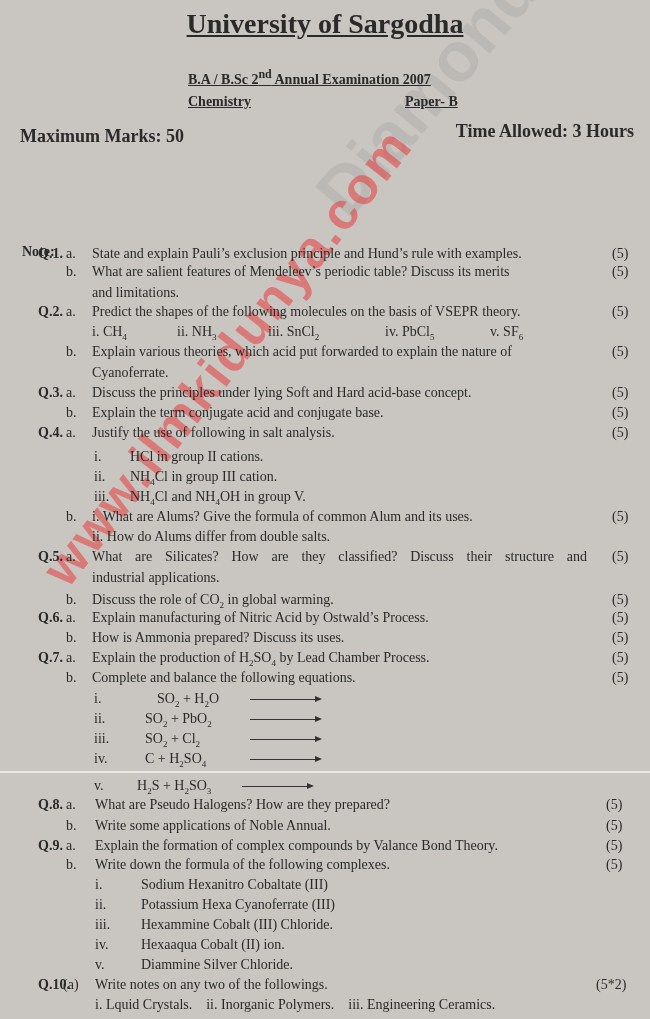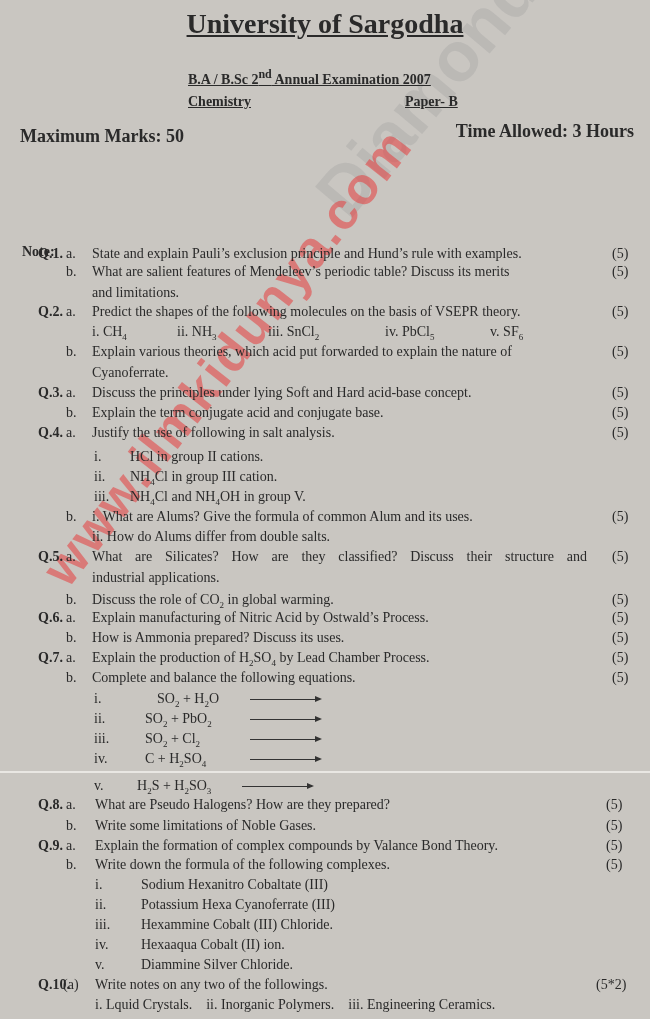--- a/index.html
+++ b/index.html
@@ -212,21 +212,21 @@
     </div>
 
   <div class="row" style="top:796px">
     <span class="qnum">Q.8.</span>
     <span class="part">a.</span>
     <span class="text" style="left:95px">What are Pseudo Halogens? How are they prepared?</span>
     <span class="marks" style="left:606px">(5)</span>
   </div>
   <div class="row" style="top:817px">
     <span class="part">b.</span>
-    <span class="text" style="left:95px">Write some limitations of Noble Gases.</span>
+    <span class="text" style="left:95px">Write some applications of Noble Annual.</span>
     <span class="marks" style="left:606px">(5)</span>
   </div>
 
   <div class="row" style="top:837px">
     <span class="qnum">Q.9.</span>
     <span class="part">a.</span>
     <span class="text" style="left:95px">Explain the formation of complex compounds by Valance Bond Theory.</span>
     <span class="marks" style="left:606px">(5)</span>
   </div>
   <div class="row" style="top:856px">

